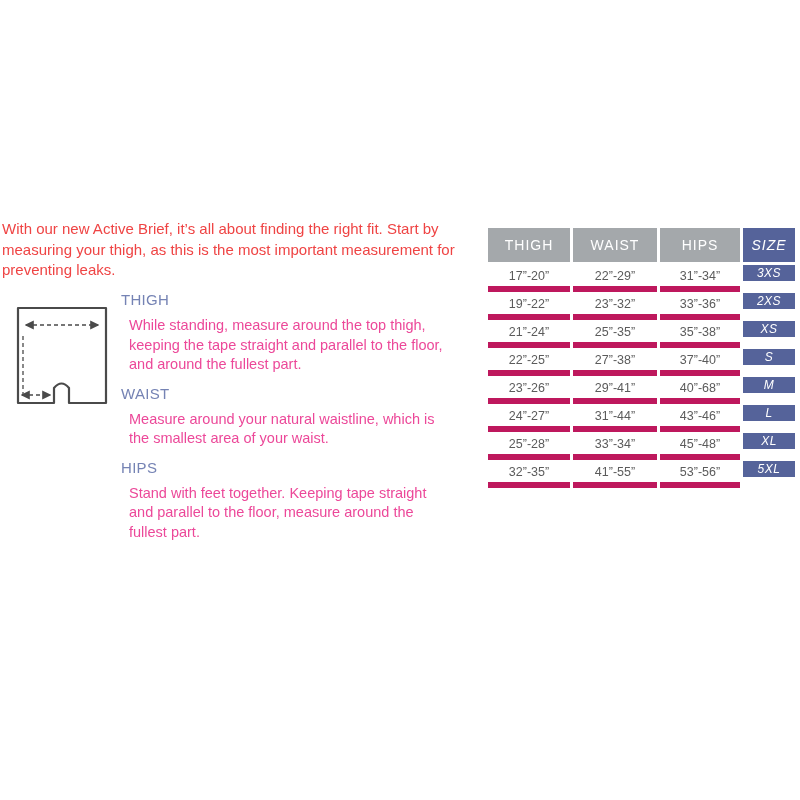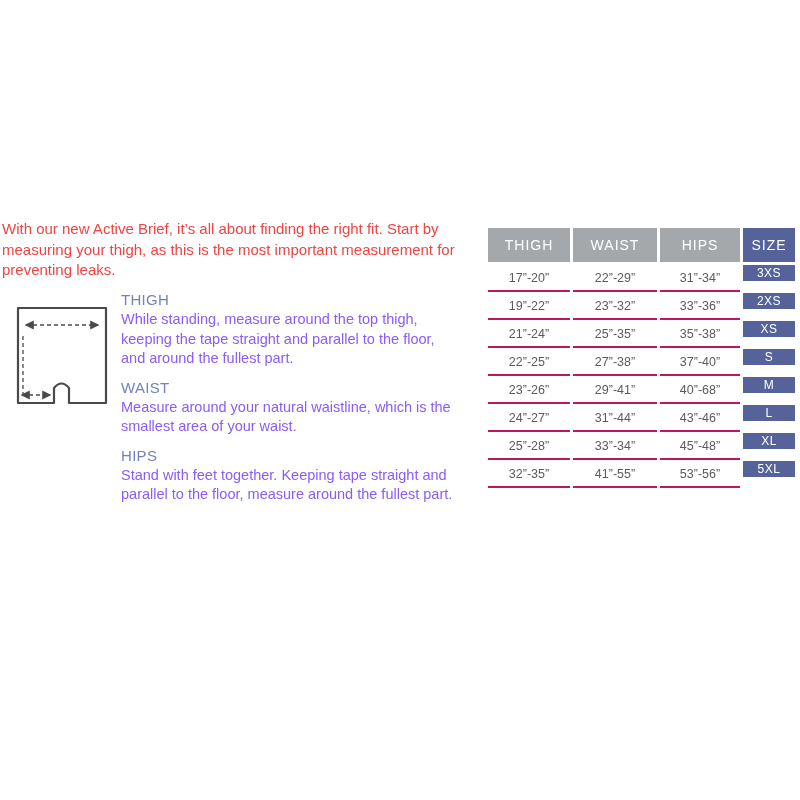--- a/index.html
+++ b/index.html
@@ -6,30 +6,30 @@
   body{
     width:800px;height:800px;background:#ffffff;position:relative;overflow:hidden;
     font-family:"Liberation Sans",sans-serif;
     --accent-blue:#55639a;--header-gray:#a4a8ab;--heading-blue:#7583b4;
   }
   .intro{position:absolute;left:2px;top:219px;width:482px;font-size:15px;line-height:20.5px;color:#ef4444;margin:0;}
   .diagram{position:absolute;left:5px;top:300px;}
   .sections{position:absolute;left:121px;top:291px;width:340px;}
   .section-heading{font-size:15px;color:var(--heading-blue);margin:10px 0 2px;font-weight:400;letter-spacing:.3px;}
   .section:first-child .section-heading{margin-top:0;}
-  .section-body{font-size:14.5px;line-height:19.5px;color:#8b5cf6;margin:0;}
+  .section-body{font-size:14.5px;line-height:19.5px;color:#ec4899;margin:8px;}
   .size-table{position:absolute;left:488px;top:228px;}
   .t-row{display:flex;height:28px;}
   .t-row.header{height:34px;margin-bottom:3px;}
   .cell{display:flex;align-items:center;justify-content:center;margin-right:3px;box-sizing:border-box;}
-  .cell:last-child{margin-right:0;}
+  .cell:last-child{margin-right:0;font-style:italic;}
   .c0{width:82px;}.c1{width:84px;}.c2{width:80px;}.c3{width:52px;}
   .h-cell{background:var(--header-gray);color:#fff;font-size:14px;letter-spacing:1px;height:100%;}
   .h-cell.size{background:var(--accent-blue);}
-  .m-cell{height:27px;border-bottom:2px solid #be185d;color:#5b5b5b;font-size:12.5px;}
+  .m-cell{height:27px;border-bottom:6px solid #be185d;color:#5b5b5b;font-size:12.5px;}
   .s-cell{height:16px;background:var(--accent-blue);color:#fff;font-size:12px;letter-spacing:.5px;}
 </style>
 </head>
 <body style="--accent-blue: #55639a; --header-gray: #a4a8ab; --heading-blue: #7583b4;">
 
 <div class="page">
 
   <p class="intro">With our new Active Brief, it’s all about finding the right fit. Start by measuring your thigh, as this is the most important measurement for preventing leaks.</p>
 
   <svg class="diagram" width="113" height="122" viewBox="0 0 113 122" aria-hidden="true">

